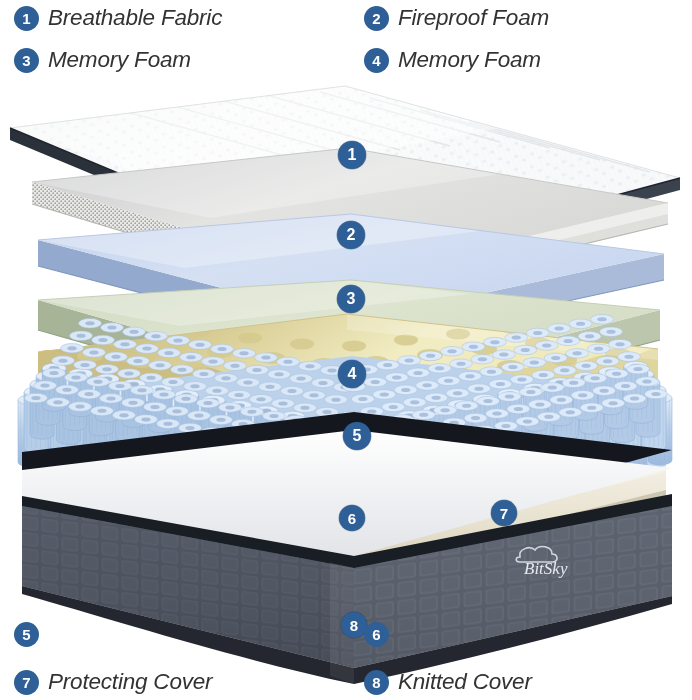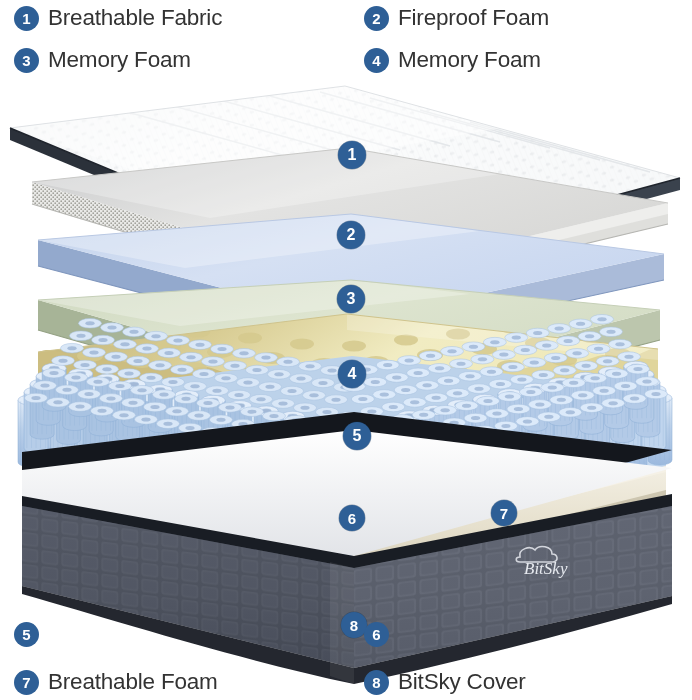--- a/index.html
+++ b/index.html
@@ -55,20 +55,21 @@
     justify-content: center;
     line-height: 1;
     box-sizing: border-box;
   }
   .legend-text {
     margin-left: 9px;
     font-size: 22.5px;
     color: #333333;
     letter-spacing: -0.2px;
     white-space: nowrap;
+    font-style: italic;
   }
 
   #legend-top-1 { top: 0px;  height: 36px; }
   #legend-top-2 { top: 42px; height: 36px; }
   #legend-bot-1 { top: 616px; height: 36px; }
   #legend-bot-2 { top: 664px; height: 36px; }
 
   
   #diagram {
     position: absolute;
@@ -2284,21 +2285,21 @@
       <span class="legend-badge">5</span>
     </div>
     <div class="legend-col right">
       <span class="legend-badge">6</span>
     </div>
   </div>
 
   <div class="legend" id="legend-bot-2">
     <div class="legend-col left">
       <span class="legend-badge">7</span>
-      <span class="legend-text">Breathable Foam</span>
+      <span class="legend-text">Protecting Cover</span>
     </div>
     <div class="legend-col right">
       <span class="legend-badge">8</span>
-      <span class="legend-text">BitSky Cover</span>
+      <span class="legend-text">Knitted Cover</span>
     </div>
   </div>
 
 </div>
 
 </body></html>

